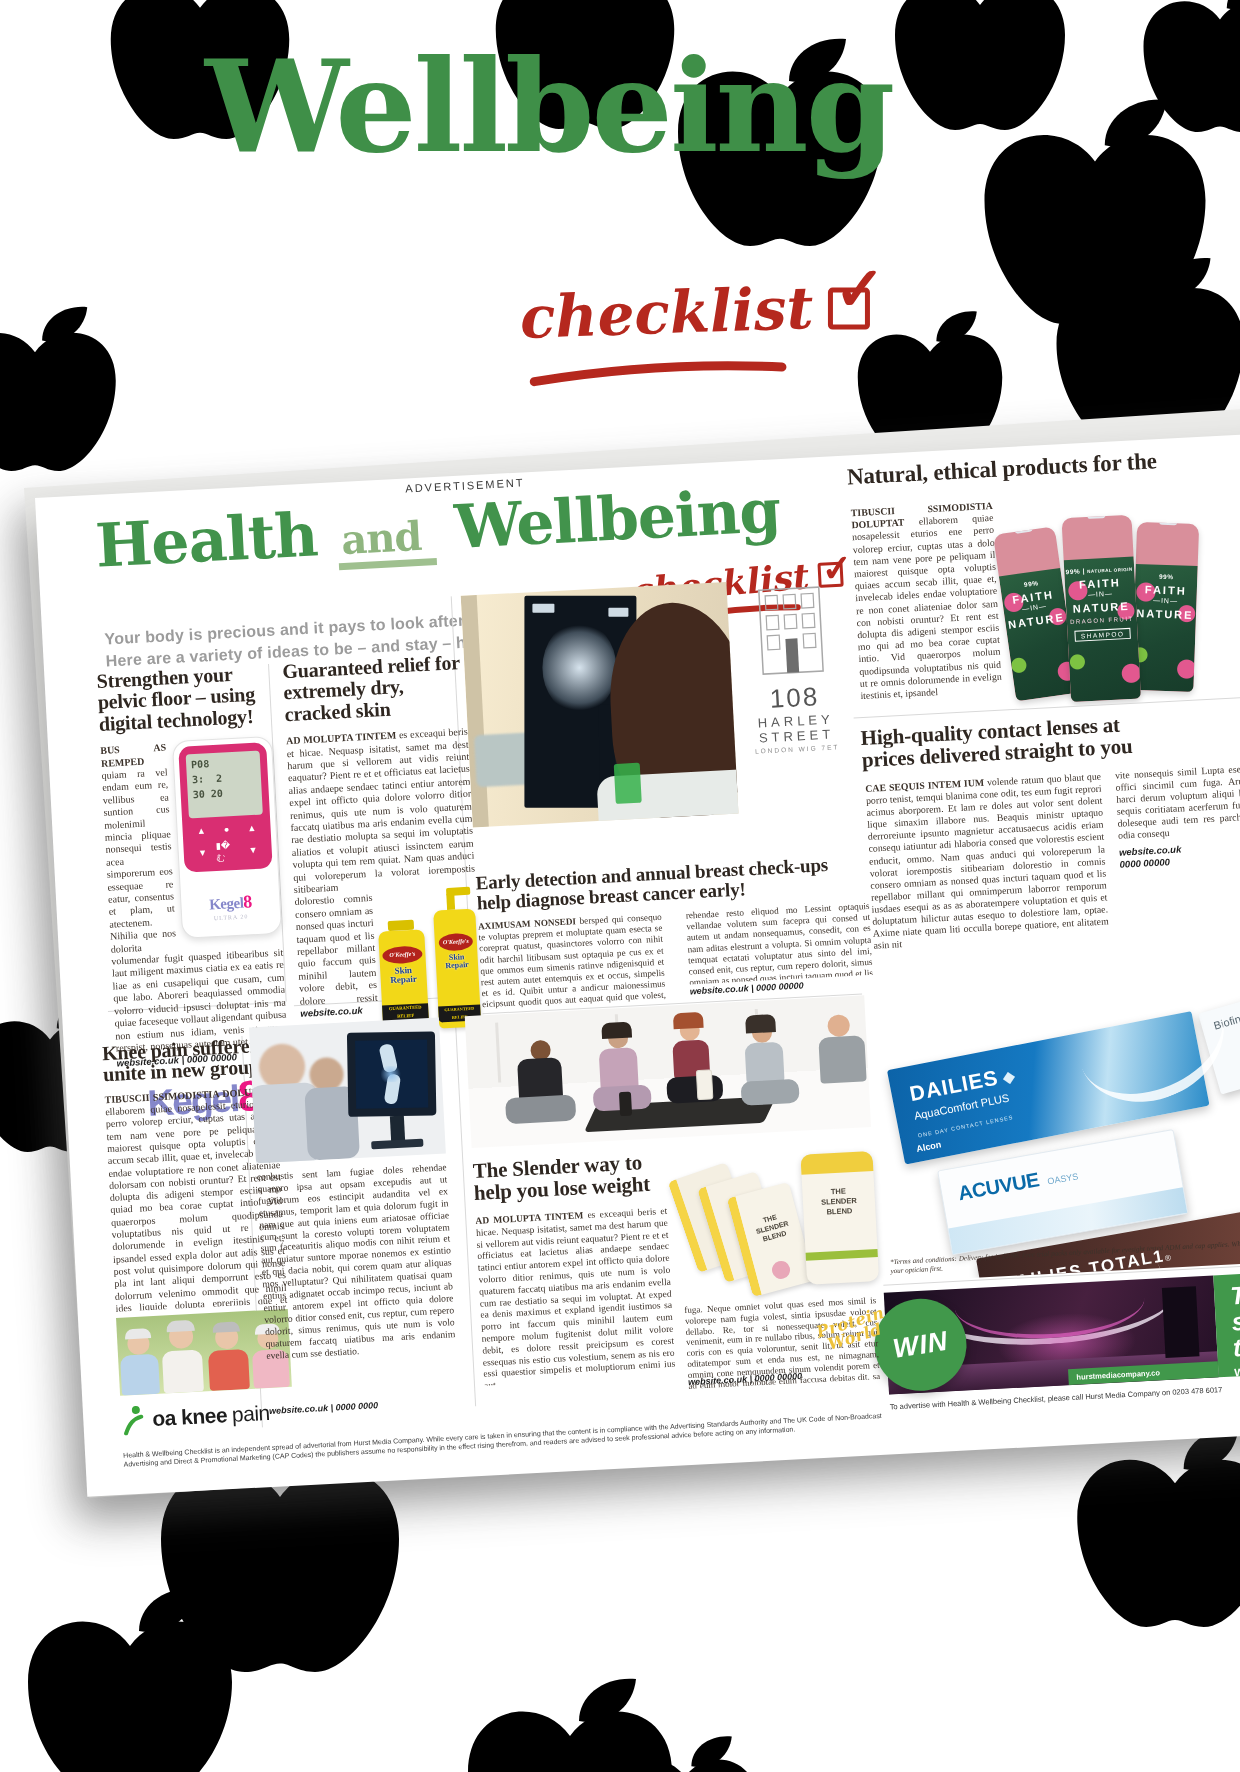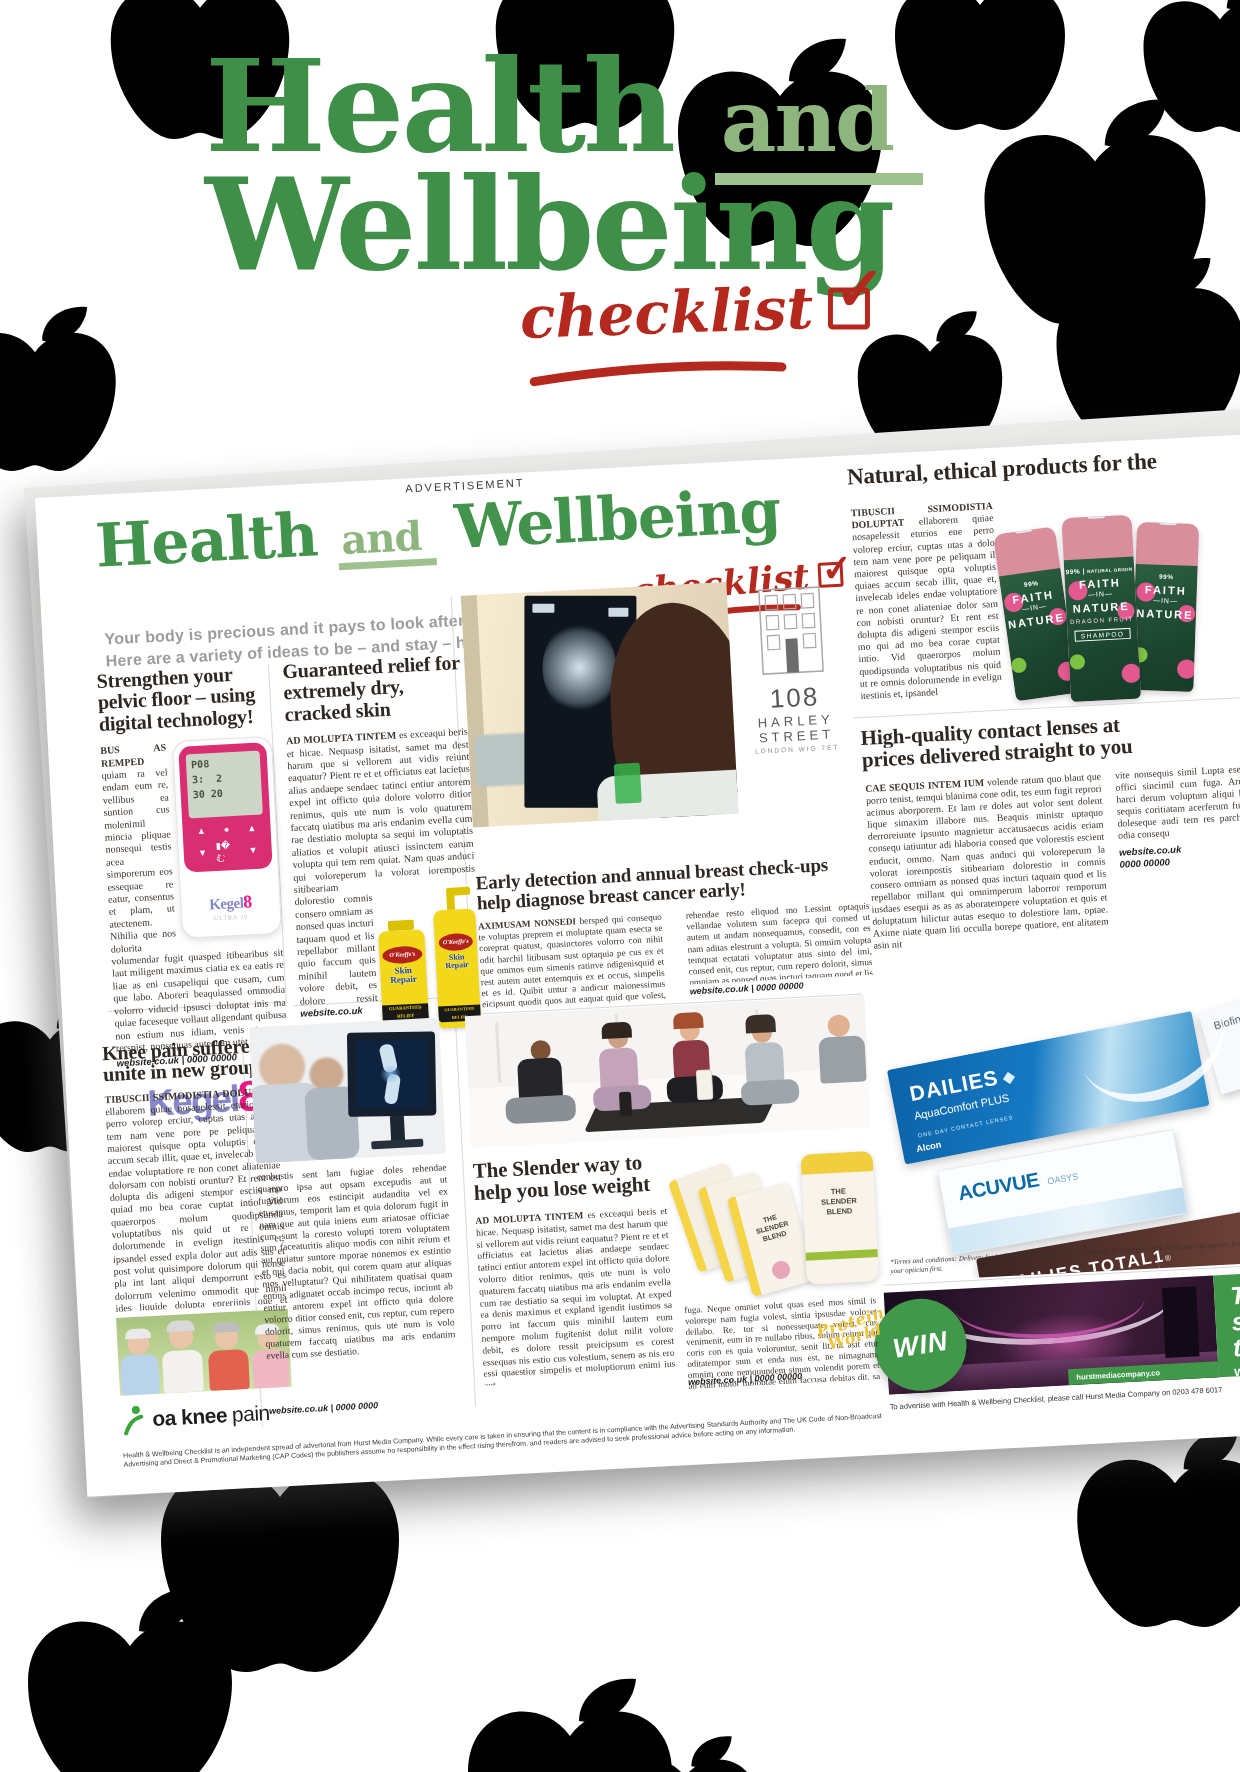--- a/index.html
+++ b/index.html
@@ -172,21 +172,20 @@
     <use href="#appleShape"></use>
   </svg>
 <svg class="apple" style="left:1060px;top:1420px" width="230" height="230" viewBox="0 0 40 40">
     <use href="#appleShape"></use>
   </svg>
 <svg class="apple lt" style="left:600px;top:1730px" width="170" height="170" viewBox="0 0 40 40">
     <use href="#appleShape"></use>
   </svg>
 
 <div class="toplogo">
-  <div class="l1"><span>Health</span> <span class="and">and</span></div>
   <div class="l2">Wellbeing</div>
   <div class="scriptrow">
     <span>checklist</span><span class="chk"><span class="tick">✓</span></span>
     <svg class="swoosh" style="left:6px;top:74px" width="260" height="22" viewBox="0 0 260 22">
         <path d="M6 16 Q130 0 254 10" stroke="#b5281e" stroke-width="9" fill="none" stroke-linecap="round"></path>
       </svg>
   </div>
 </div>
 
 <div class="paper-back"></div>

